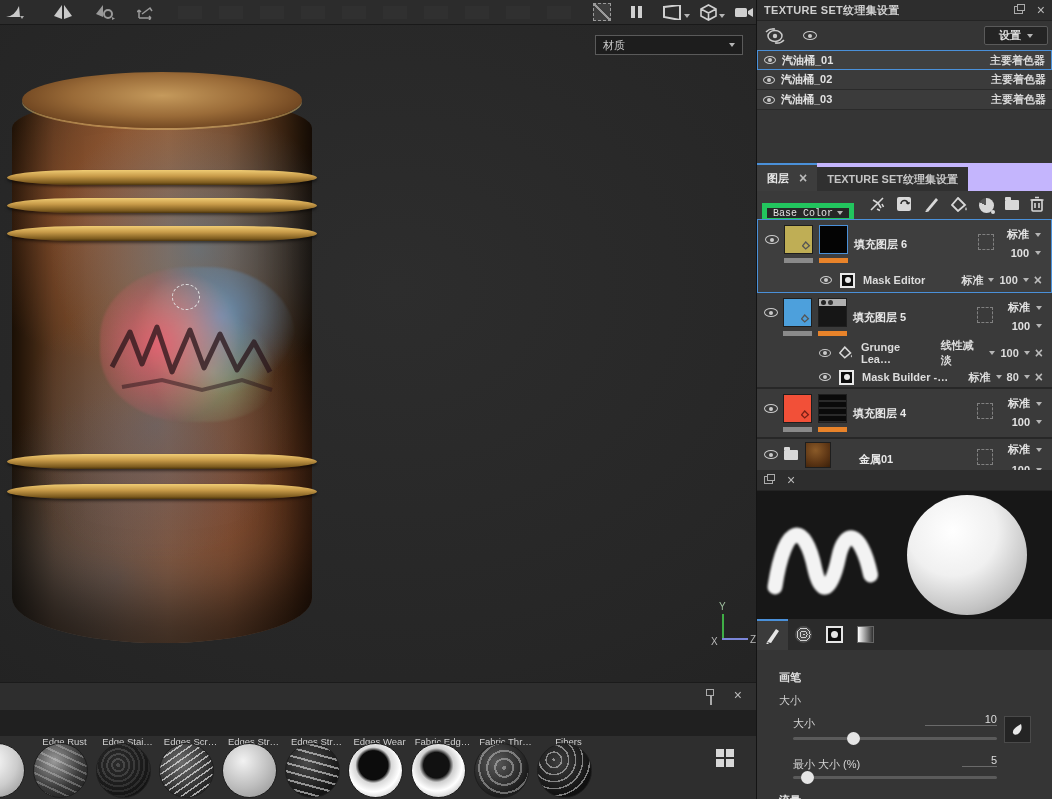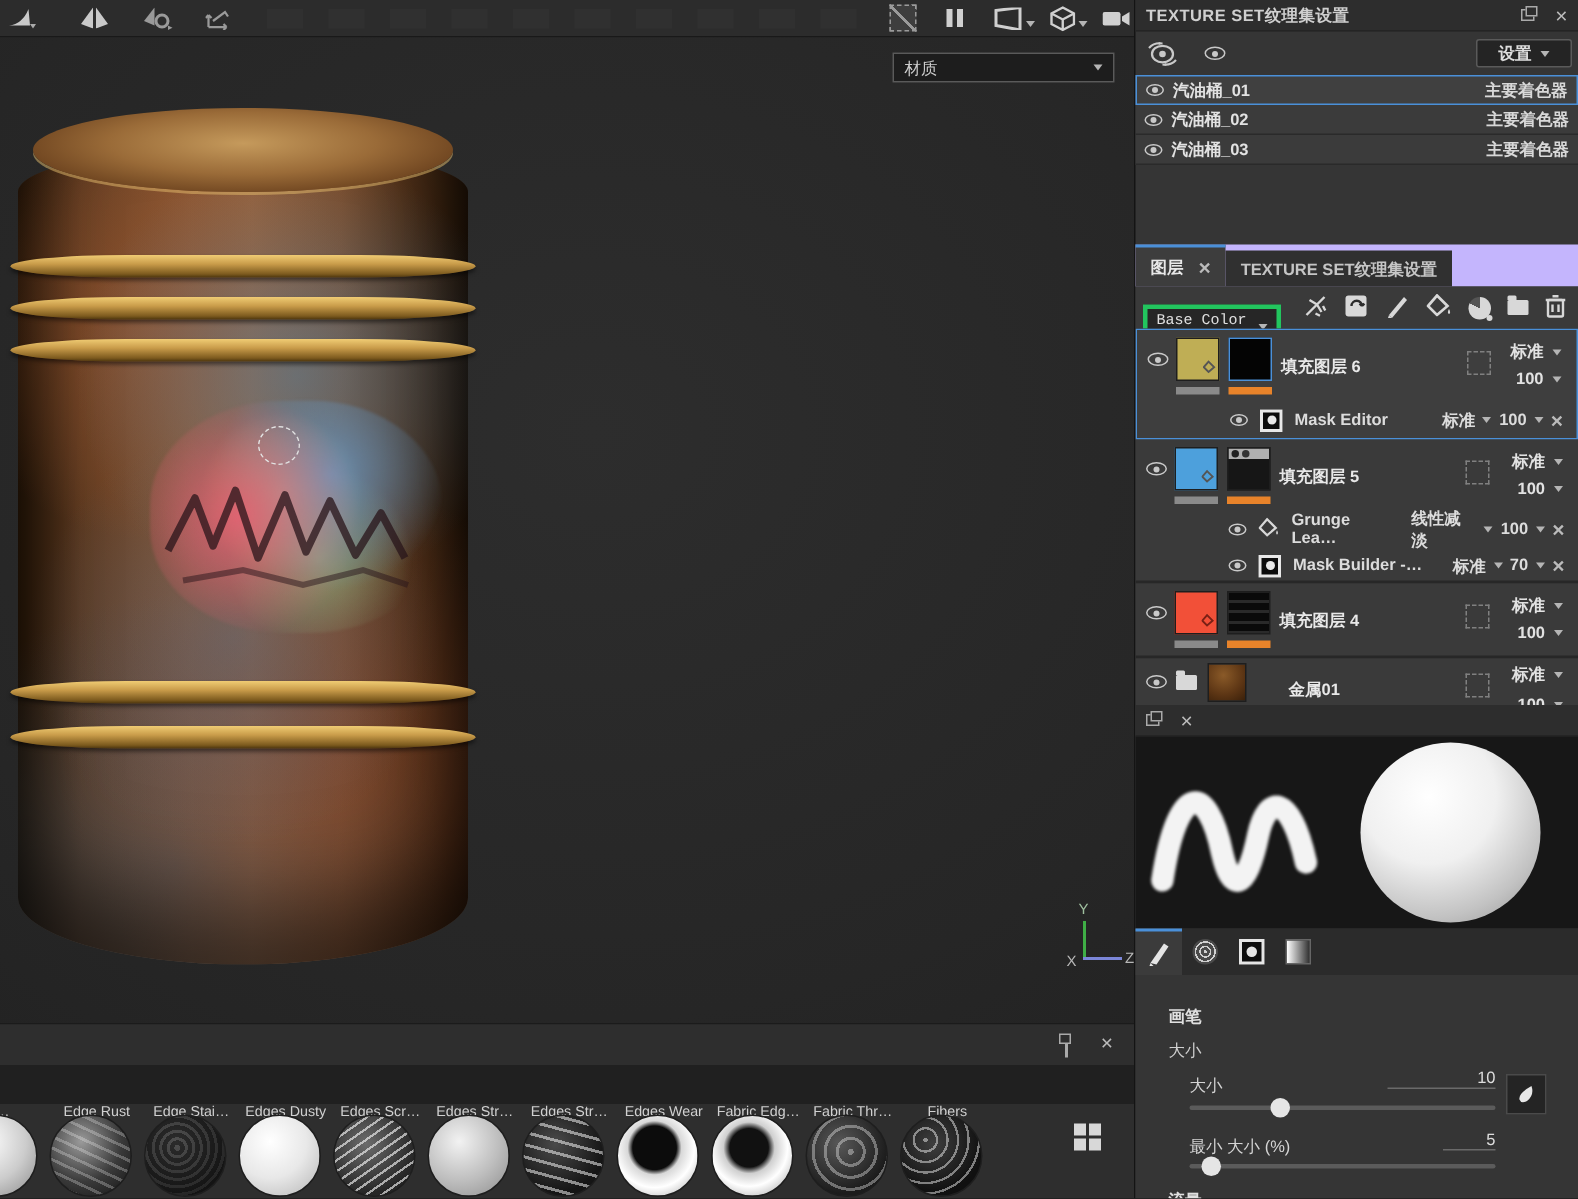--- a/index.html
+++ b/index.html
@@ -110,21 +110,21 @@
   .ts-row.selected { border:1px solid #4a90d9; background:#404040; }
   .ts-name { font-weight:bold; color:#e2e2e2; flex:1; }
   .ts-shader { color:#d8d8d8; font-weight:bold; }
 
   
   #layer-tabs { position:absolute; left:0; top:163px; width:100%; height:28px; background:#c4b5fd; display:flex; align-items:flex-end; }
   .tab { height:28px; display:flex; align-items:center; gap:10px; padding:0 10px; }
   .tab.active { background:#3d3d3d; border-top:2px solid #4a90d9; font-weight:bold; color:#e8e8e8; }
   .tab.inactive { background:#303030; color:#c5c5c5; font-weight:bold; height:24px; }
   #layer-filter { position:absolute; left:0; top:191px; width:100%; height:28px; background:#3a3a3a; display:flex; align-items:center; }
-  #channel-select { margin-left:5px; width:92px; height:20px; background:#262626; border:3px solid #22c55e; display:flex; align-items:flex-end; justify-content:space-between; padding:0 6px; color:#e0e0e0; font-family:"Liberation Mono","DejaVu Sans Mono",monospace; font-size:10px;margin-top:16px; }
+  #channel-select { margin-left:5px; width:92px; height:20px; background:#262626; border:5px solid #22c55e; display:flex; align-items:center; justify-content:space-between; padding:0 6px; color:#e0e0e0; font-family:"Liberation Mono","DejaVu Sans Mono",monospace; font-size:10px;margin-top:16px; }
   #layer-tools { display:flex; align-items:center; gap:11px; margin-left:auto; padding-right:8px; }
 
   
   #layers-list { position:absolute; left:0; top:219px; width:100%; height:251px; overflow:hidden; background:#333; }
   .layer-block { position:relative; background:#3a3a3a; border-bottom:2px solid #272727; }
   .layer-block.selected { border:1px solid #4a90d9; background:#3e3e3e; }
   .l-main { position:relative; height:48px; }
   .l-eye { position:absolute; left:7px; top:15px; }
   .thumb { position:absolute; top:5px; width:29px; height:29px; border:1px solid #1e1e1e; }
   .thumb .bucket-mini { position:absolute; right:1px; bottom:1px; }
@@ -279,24 +279,20 @@
         <div class="lbl">…</div>
           <div class="thumb t1"></div>
       </div>
       <div class="shelf-item">
         <div class="lbl">Edge Rust</div>
           <div class="thumb t2"></div>
       </div>
       <div class="shelf-item">
         <div class="lbl">Edge Stai…</div>
           <div class="thumb t3"></div>
-      </div>
-      <div class="shelf-item">
-        <div class="lbl">Edges Dusty</div>
-          <div class="thumb t5"></div>
       </div>
       <div class="shelf-item">
         <div class="lbl">Edges Scr…</div>
           <div class="thumb t6"></div>
       </div>
       <div class="shelf-item">
         <div class="lbl">Edges Str…</div>
           <div class="thumb t7"></div>
       </div>
       <div class="shelf-item">
@@ -488,21 +484,21 @@
             <span class="closex">×</span>
           </div>
         </div>
         <div class="fx-row">
           <span class="eye small"></span>
           <span class="maskicon"></span>
           <span class="fxname">Mask Builder -…</span>
           <div class="fx-right">
             <span>标准</span>
               <span class="caret"></span>
-            <span>70</span>
+            <span>80</span>
               <span class="caret"></span>
             <span class="closex">×</span>
           </div>
         </div>
       </div>
 
       <div class="layer-block" style="height:50px;">
         <div class="l-main">
           <span class="eye l-eye"></span>
           <div class="thumb" style="left:26px; background:#f25038;">

